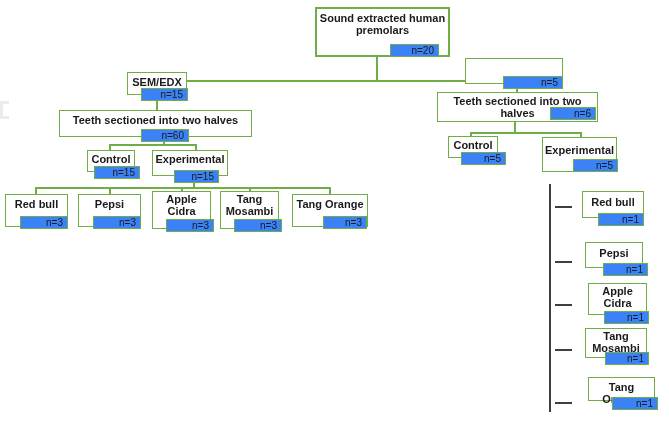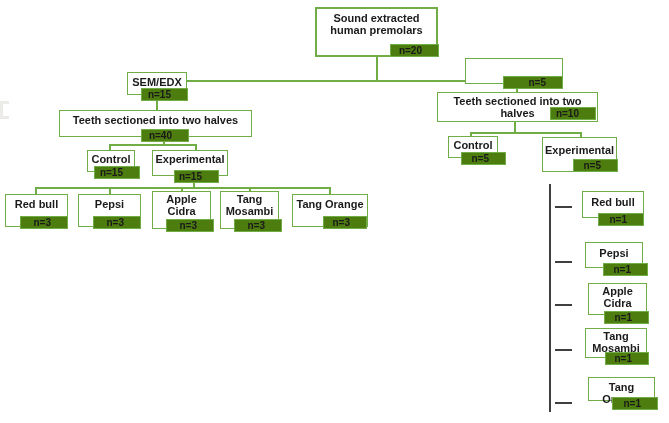--- a/index.html
+++ b/index.html
@@ -23,27 +23,27 @@
     padding:3px 2px 0 2px;
     font-size:11px;
     font-weight:bold;
     line-height:1.12;
     color:#1a1a1a;
   }
   .node .lbl.sm{font-size:10px;letter-spacing:-0.2px;}
   .badge{
     position:absolute;
     box-sizing:border-box;
-    background:#4d7c0f;
+    background:#3b82f6;
     border:1.5px solid #70ad47;
     font-size:10px;
-    font-weight:bold;
+    font-weight:normal;
     color:#1a1a1a;
     text-align:right;
-    padding-right:16px;
+    padding-right:4px;
     height:13px;
     line-height:11px;
     z-index:3;
   }
   .line{position:absolute;background:#70ad47;z-index:1;}
   .dark{background:#3f3f3f;}
   .node{z-index:2;}
   .artifact{
     position:absolute;
     border-left:3px solid #edebe8;
@@ -82,33 +82,33 @@
   <div class="line" style="left:470px;top:133px;width:2px;height:4px;"></div>
   <div class="line" style="left:580px;top:133px;width:2px;height:5px;"></div>
 
   <div class="line dark" style="left:549px;top:184px;width:2px;height:228px;"></div>
   <div class="line dark" style="left:555px;top:206px;width:17px;height:2px;"></div>
   <div class="line dark" style="left:555px;top:261px;width:17px;height:2px;"></div>
   <div class="line dark" style="left:555px;top:304px;width:17px;height:2px;"></div>
   <div class="line dark" style="left:555px;top:349px;width:17px;height:2px;"></div>
   <div class="line dark" style="left:555px;top:402px;width:17px;height:2px;"></div>
 
-  <div class="node" style="left:315px;top:7px;width:123px;height:50px;border-width:2px;">
+  <div class="node" style="left:315px;top:7px;width:135px;height:50px;border-width:2px;">
     <span class="lbl">Sound extracted human premolars</span>
     <span class="badge" style="left:73px;top:35px;width:49px;">n=20</span>
   </div>
 
   <div class="node" style="left:127px;top:72px;width:60px;height:23px;">
     <span class="lbl">SEM/EDX</span>
     <span class="badge" style="left:13px;top:15px;width:47px;">n=15</span>
   </div>
 
   <div class="node" style="left:59px;top:110px;width:193px;height:27px;">
     <span class="lbl">Teeth sectioned into two halves</span>
-    <span class="badge" style="left:81px;top:18px;width:48px;">n=40</span>
+    <span class="badge" style="left:81px;top:18px;width:48px;">n=60</span>
   </div>
 
   <div class="node" style="left:87px;top:150px;width:48px;height:22px;">
     <span class="lbl" style="padding-top:2px;">Control</span>
     <span class="badge" style="left:6px;top:15px;width:46px;">n=15</span>
   </div>
 
   <div class="node" style="left:152px;top:150px;width:76px;height:26px;">
     <span class="lbl" style="padding-top:2px;">Experimental</span>
     <span class="badge" style="left:21px;top:19px;width:45px;">n=15</span>
@@ -134,21 +134,21 @@
     <span class="lbl">Tang Orange</span>
     <span class="badge" style="left:30px;top:21px;width:44px;">n=3</span>
   </div>
 
   <div class="node" style="left:465px;top:58px;width:98px;height:26px;">
     <span class="badge" style="left:37px;top:17px;width:60px;">n=5</span>
   </div>
 
   <div class="node" style="left:437px;top:92px;width:161px;height:30px;">
     <span class="lbl" style="padding:2px 14px 0 14px;">Teeth sectioned into two halves</span>
-    <span class="badge" style="left:112px;top:14px;width:46px;">n=10</span>
+    <span class="badge" style="left:112px;top:14px;width:46px;">n=6</span>
   </div>
 
   <div class="node" style="left:448px;top:136px;width:50px;height:22px;">
     <span class="lbl" style="padding-top:2px;">Control</span>
     <span class="badge" style="left:12px;top:15px;width:45px;">n=5</span>
   </div>
 
   <div class="node" style="left:542px;top:137px;width:75px;height:35px;">
     <span class="lbl" style="padding-top:6px;">Experimental</span>
     <span class="badge" style="left:30px;top:21px;width:45px;">n=5</span>

